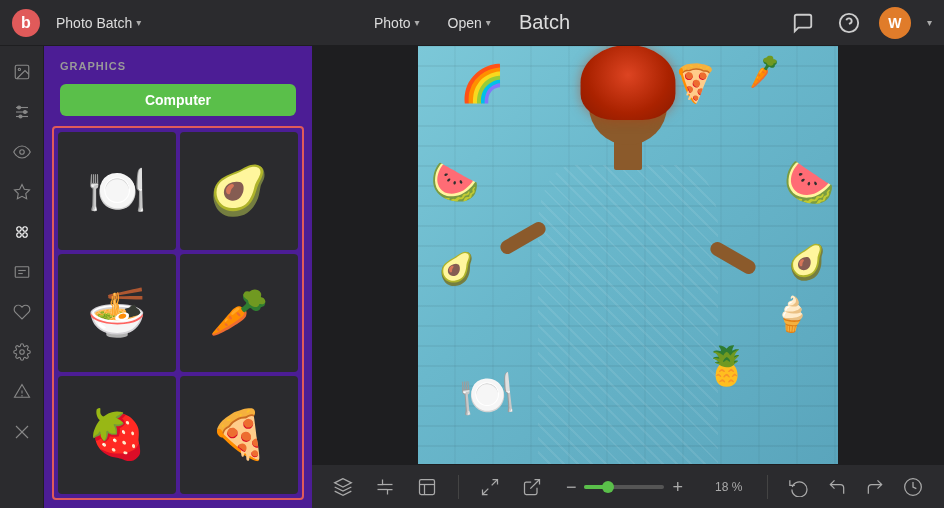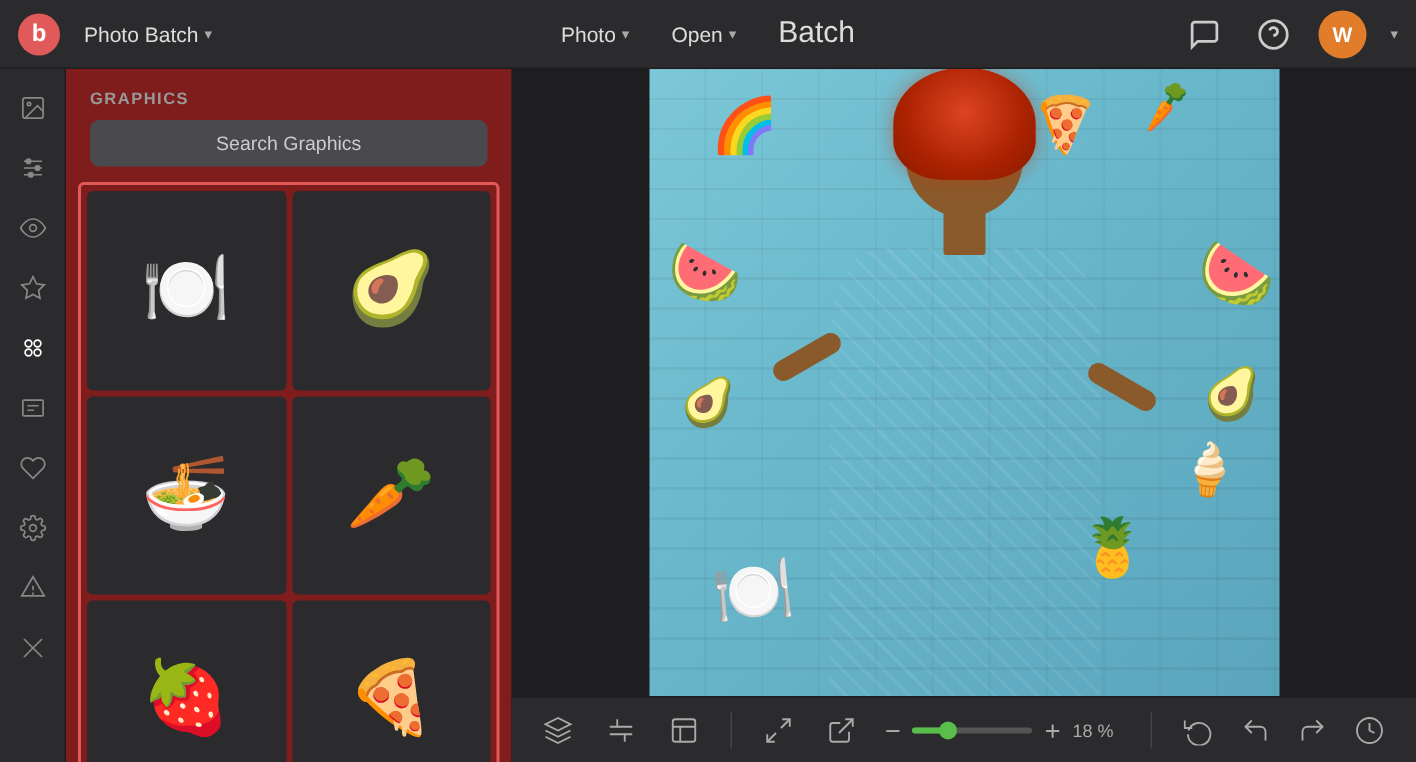--- a/index.html
+++ b/index.html
@@ -137,22 +137,22 @@
       font-size: 16px;
       display: flex;
       align-items: center;
       justify-content: center;
       border-radius: 6px;
     }
     .nav-icon-btn.active { color: #ffffff; }
 
     
     .sidebar {
-      width: 297px;
-      background: #7f1d1d;
+      width: 268px;
+      background: #4c1d95;
       display: flex;
       flex-direction: column;
       flex-shrink: 0;
       overflow: hidden;
     }
     .sidebar-header {
       padding: 14px 16px 8px;
       color: #999999;
       font-size: 11px;
       font-weight: 600;
@@ -295,20 +295,21 @@
       background: #5abf4a;
       border-radius: 50%;
       position: absolute;
       right: -6px;
       top: -4px;
     }
     .zoom-label {
       color: #aaaaaa;
       font-size: 12px;
       min-width: 36px;
+      margin-left: 24px;
     }
     .bottom-right-icons {
       display: flex;
       align-items: center;
       gap: 8px;
     }
   </style>
 </head>
 <body>
 
@@ -420,23 +421,21 @@
     <button class="nav-icon-btn">
       <svg width="18" height="18" viewBox="0 0 24 24" fill="none" stroke="currentColor" stroke-width="1.5">
         <line x1="4" y1="4" x2="20" y2="20"></line>
           <line x1="20" y1="4" x2="4" y2="20"></line>
       </svg>
     </button>
   </div>
 
   <div class="sidebar">
     <div class="sidebar-header">GRAPHICS</div>
-    <div class="search-bar">
-      <span>Search Graphics</span>
-    </div>
+    <button class="computer-btn">Computer</button>
 
     <div class="graphics-grid-container">
       <div class="grid-selection-box">
         <div class="graphics-grid" id="graphics-grid">
             <div class="graphic-item" style="font-size: 48px; line-height: 1;">🍽️</div>
             <div class="graphic-item" style="font-size: 48px; line-height: 1;">🥑</div>
             <div class="graphic-item" style="font-size: 48px; line-height: 1;">🍜</div>
             <div class="graphic-item" style="font-size: 48px; line-height: 1;">🥕</div>
             <div class="graphic-item" style="font-size: 48px; line-height: 1;">🍓</div>
             <div class="graphic-item" style="font-size: 48px; line-height: 1;">🍕</div>

